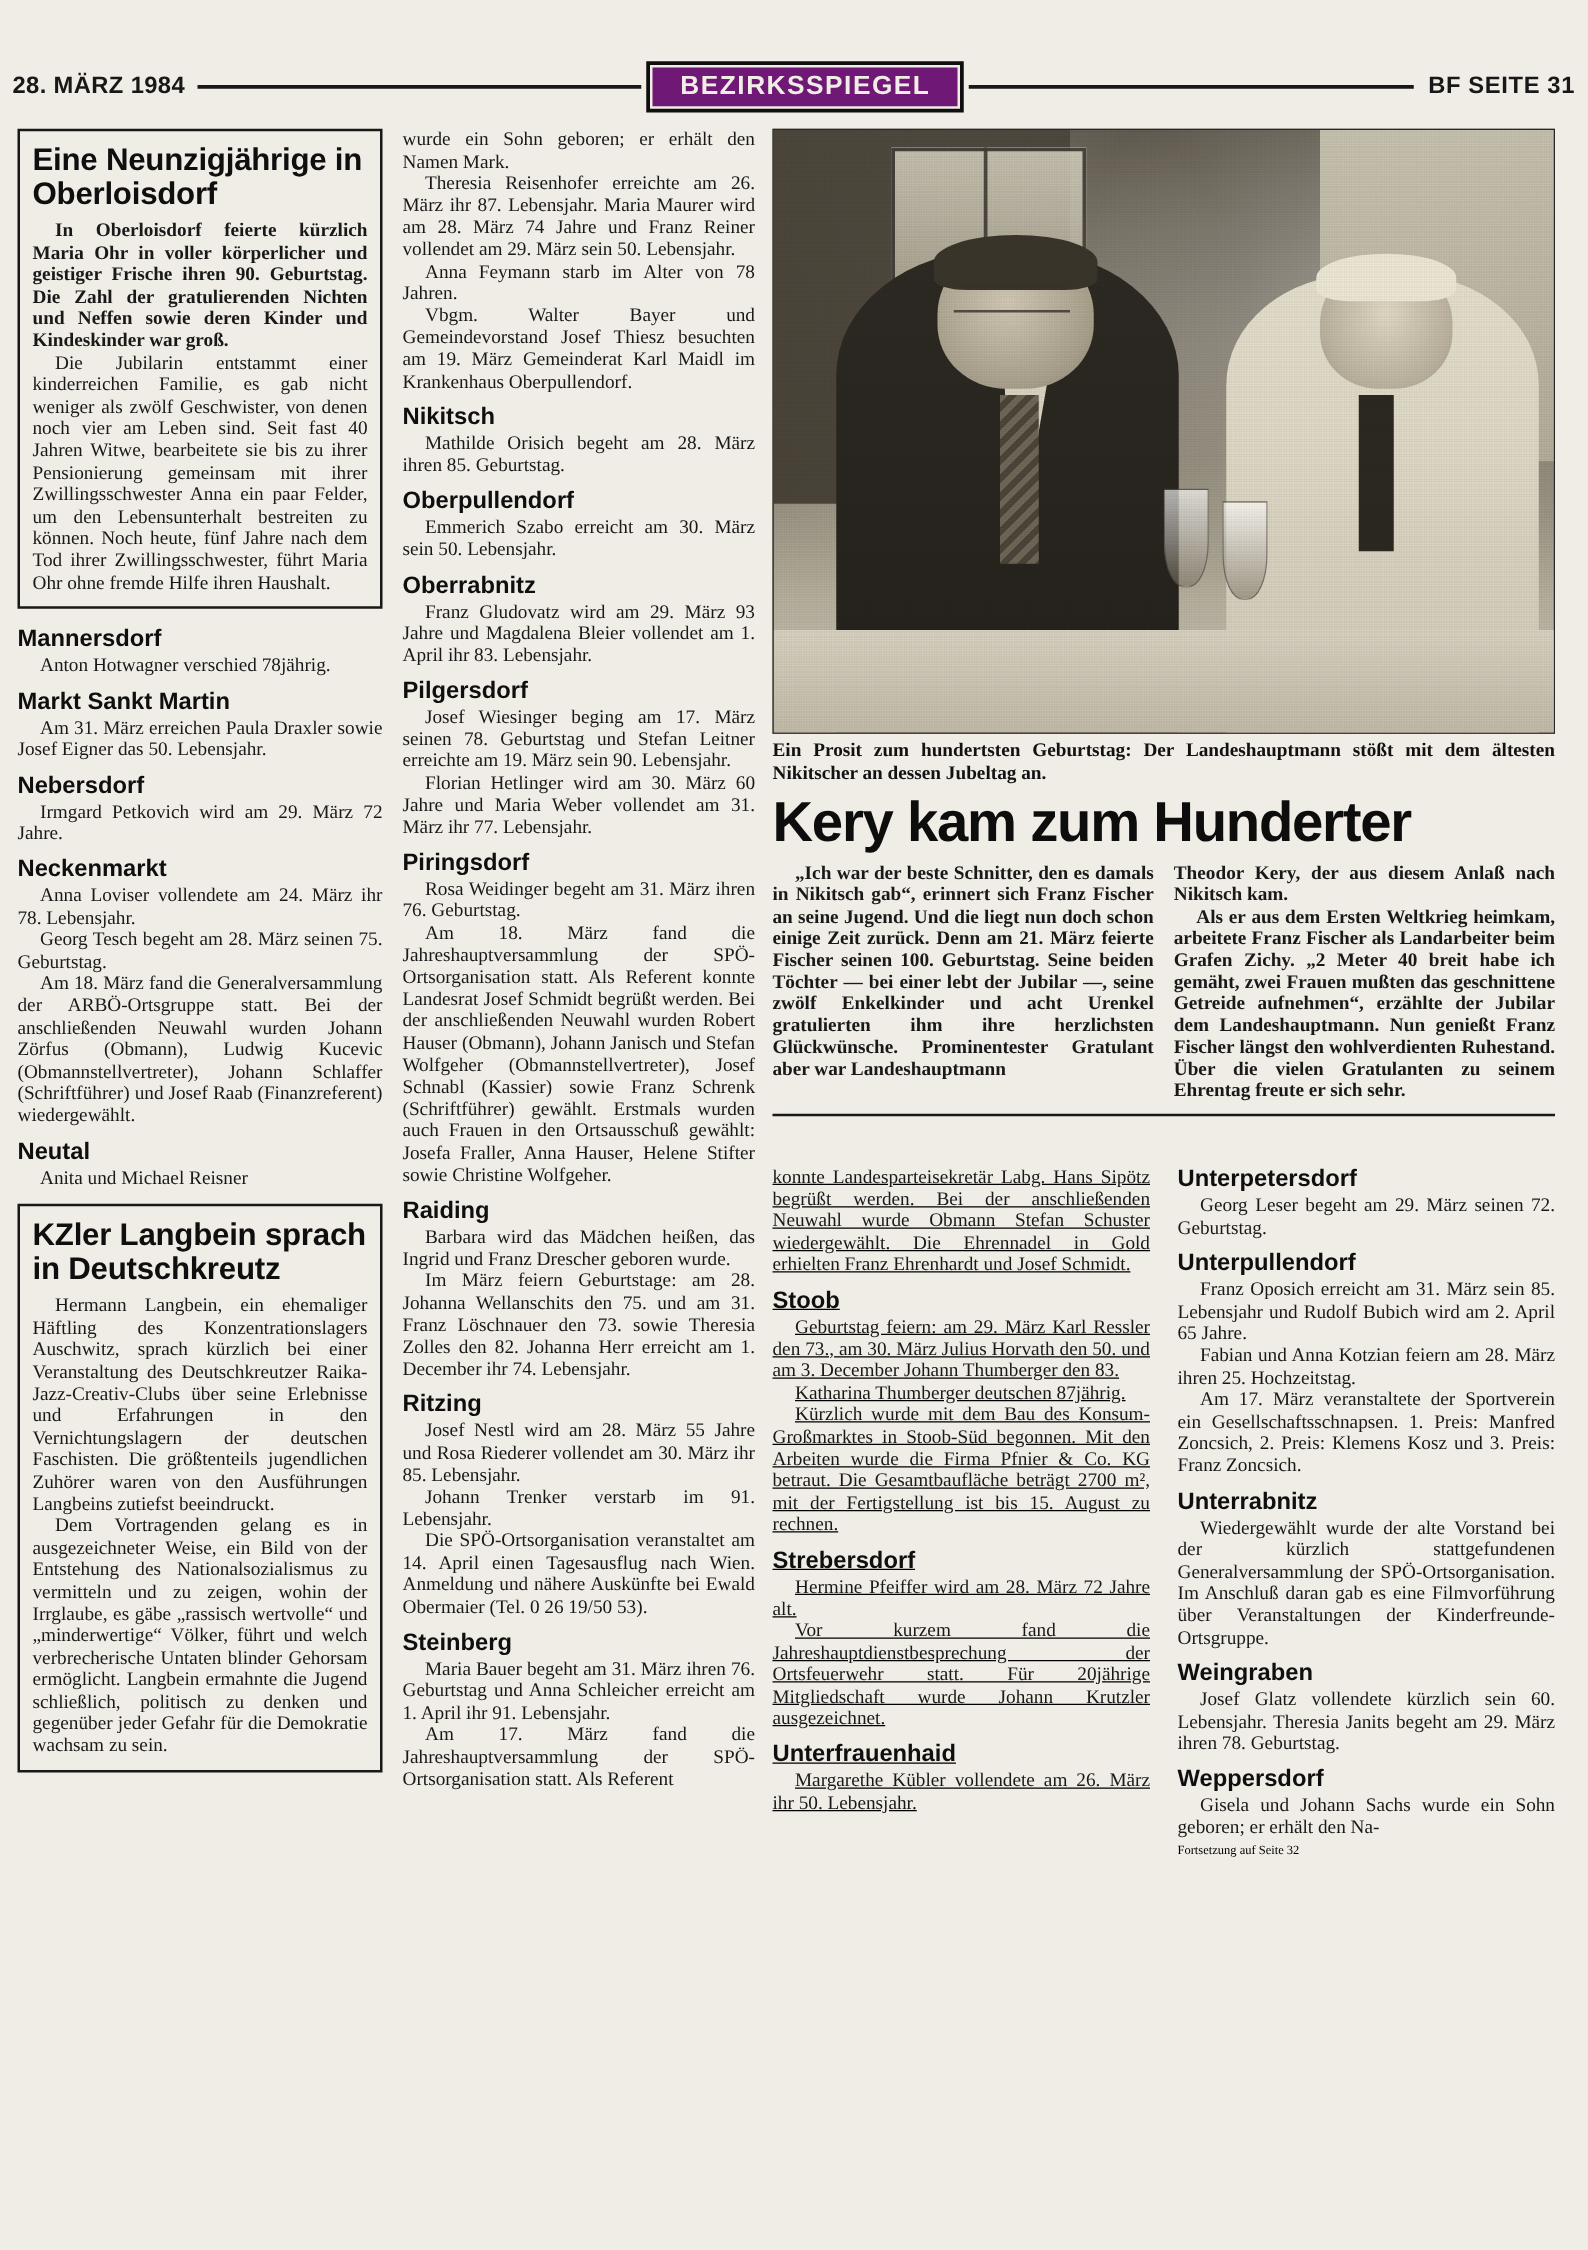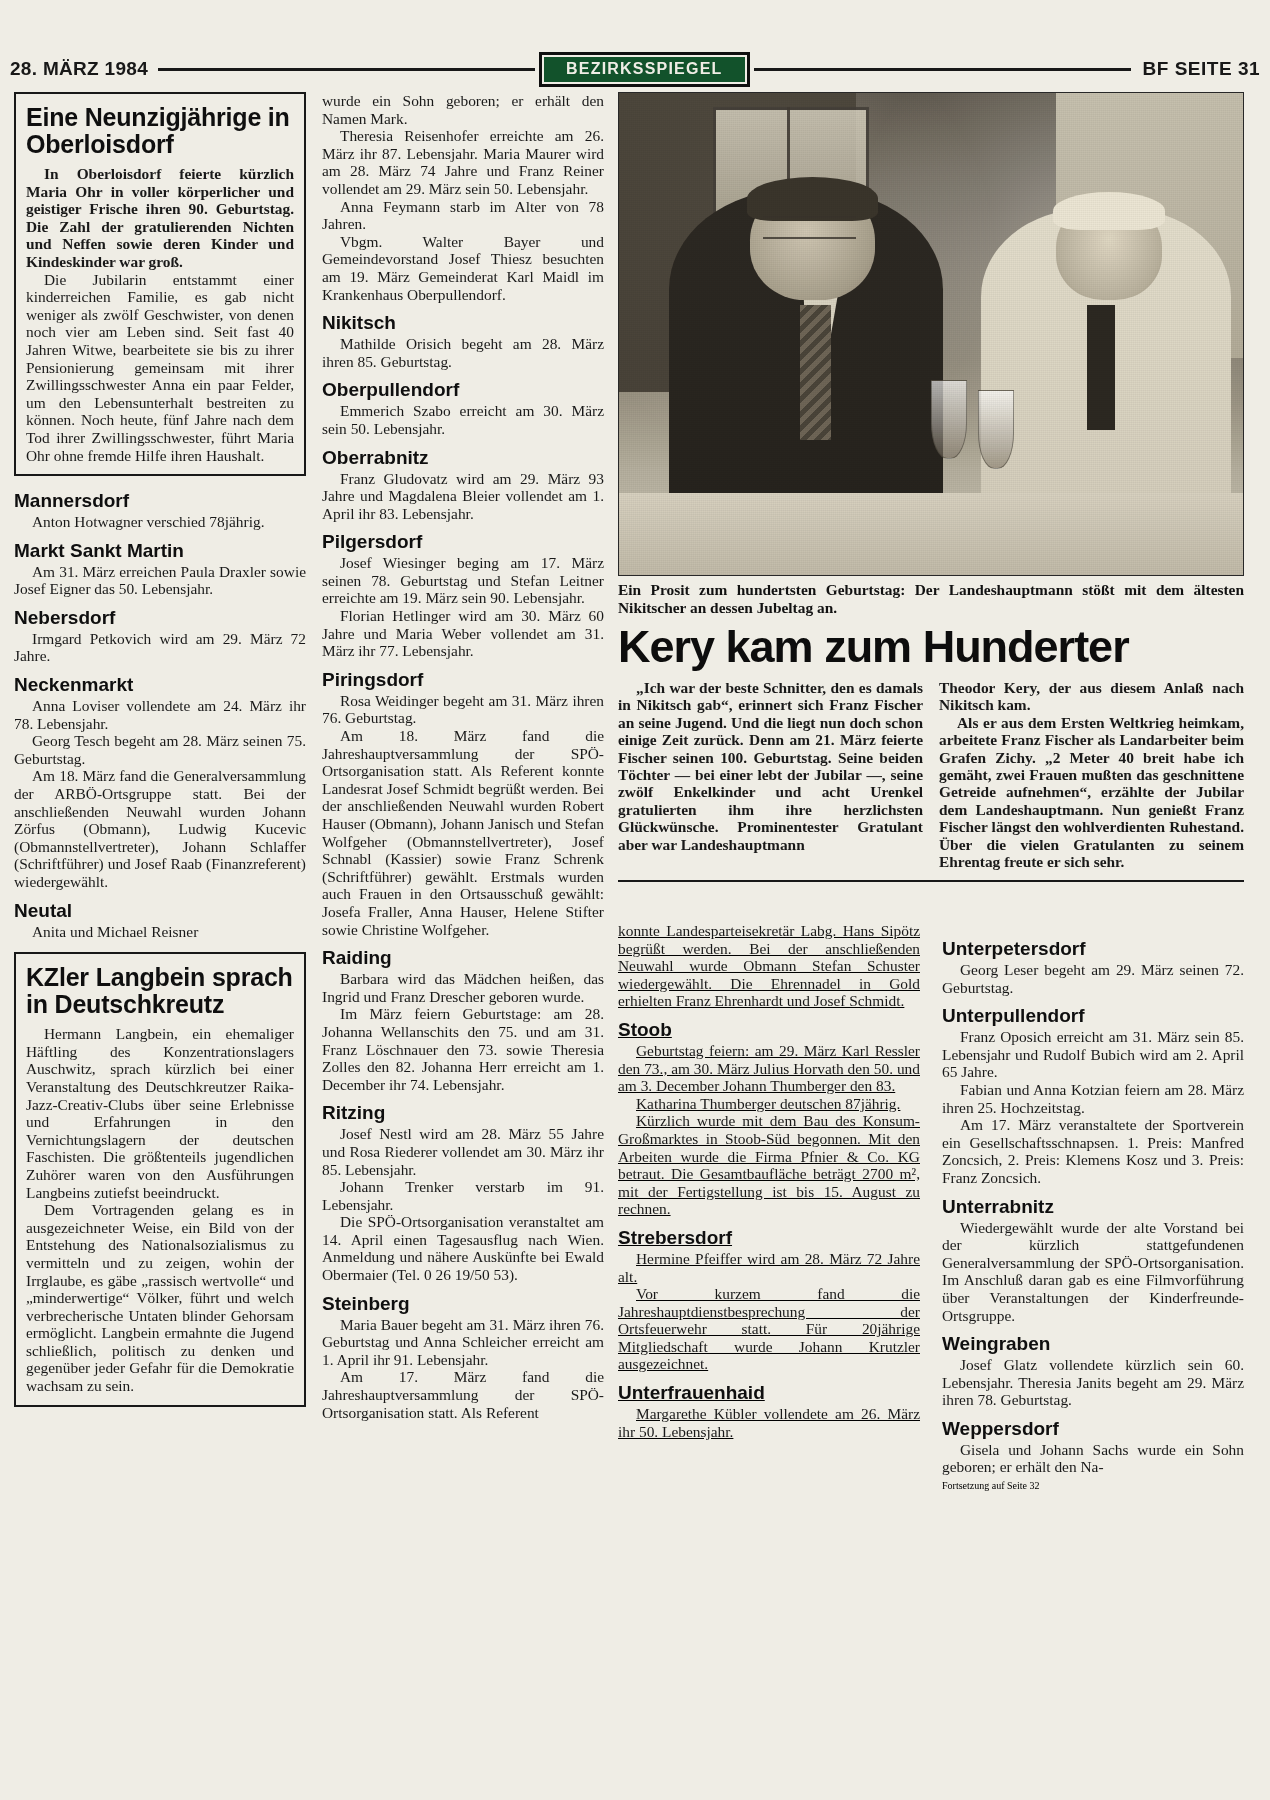--- a/index.html
+++ b/index.html
@@ -45,42 +45,42 @@
     height: 3px;
     background: #1a1a1a;
     margin: 0 4px;
   }
   .masthead .banner {
     border: 3px solid #111;
     padding: 2px;
     background: #edebe3;
   }
   .masthead .banner-inner {
-    background: #14532d;
+    background: #701a75;
     color: #edebe3;
     font-family: "Liberation Sans", sans-serif;
     font-weight: bold;
-    font-size: 16px;
+    font-size: 21px;
     letter-spacing: 1.2px;
     padding: 3px 22px 4px 22px;
   }
   .masthead .page-no {
     font-family: Liberation Sans, sans-serif;
     font-weight: bold;
     font-size: 19px;
     letter-spacing: 0.5px;
     color: #1a1a1a;
     white-space: nowrap;
     padding-left: 8px;
   }
 
   
   .content {
     position: absolute;
-    top: 92px;
+    top: 103px;
     left: 14px;
     width: 1242px;
     height: 1690px;
   }
   .col {
     position: absolute;
     top: 0;
     box-sizing: border-box;
   }
   .col1 { left: 0px;   width: 292px; }
@@ -100,21 +100,21 @@
   }
   p.noind { text-indent: 0; }
   h3.place {
     font-family: "Liberation Sans", sans-serif;
     font-weight: bold;
     font-size: 19px;
     line-height: 21px;
     margin: 9px 0 2px 0;
     color: #111;
   }
-  h3.place.first { margin-top: 16px; }
+  h3.place.first { margin-top: 0; }
 
   
   .boxart {
     border: 2px solid #1a1a1a;
     padding: 10px 10px 10px 10px;
     box-sizing: border-box;
     margin-bottom: 14px;
   }
   .boxart h2 {
     font-family: "Liberation Sans", sans-serif;

